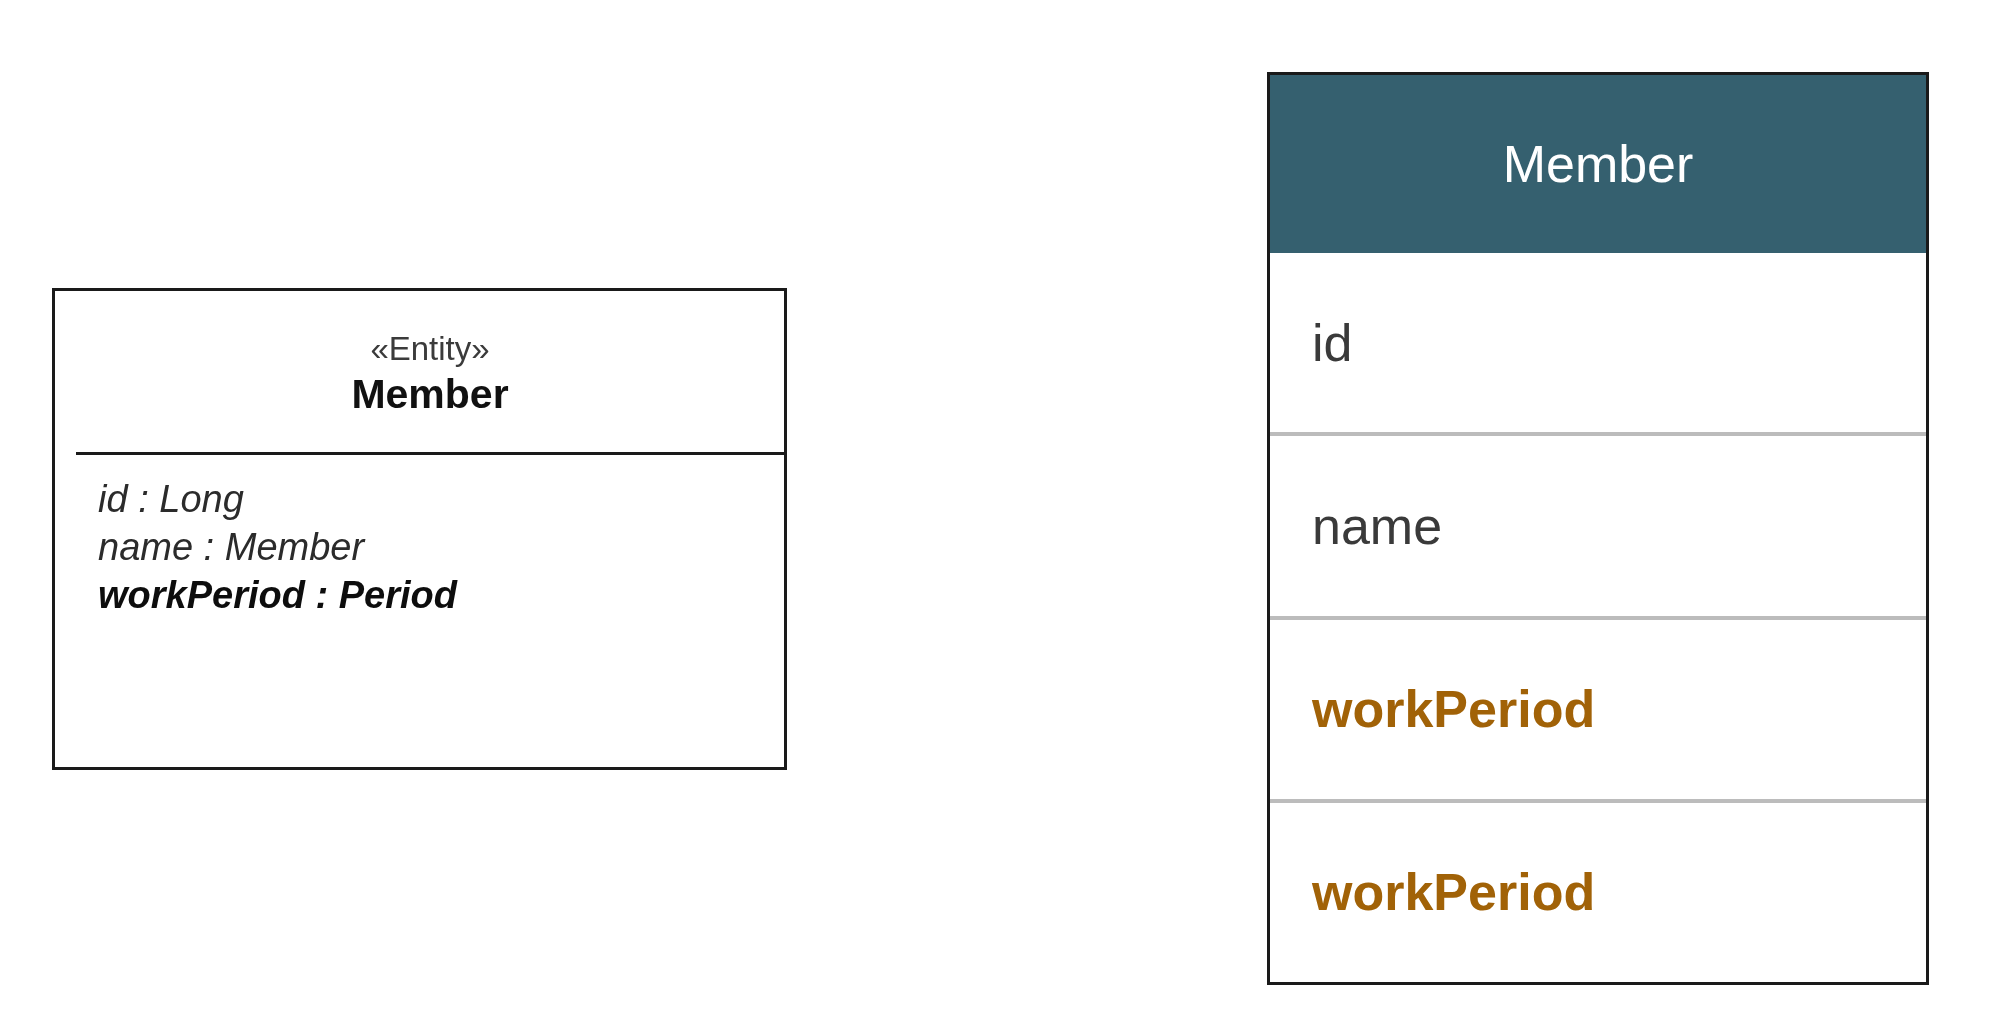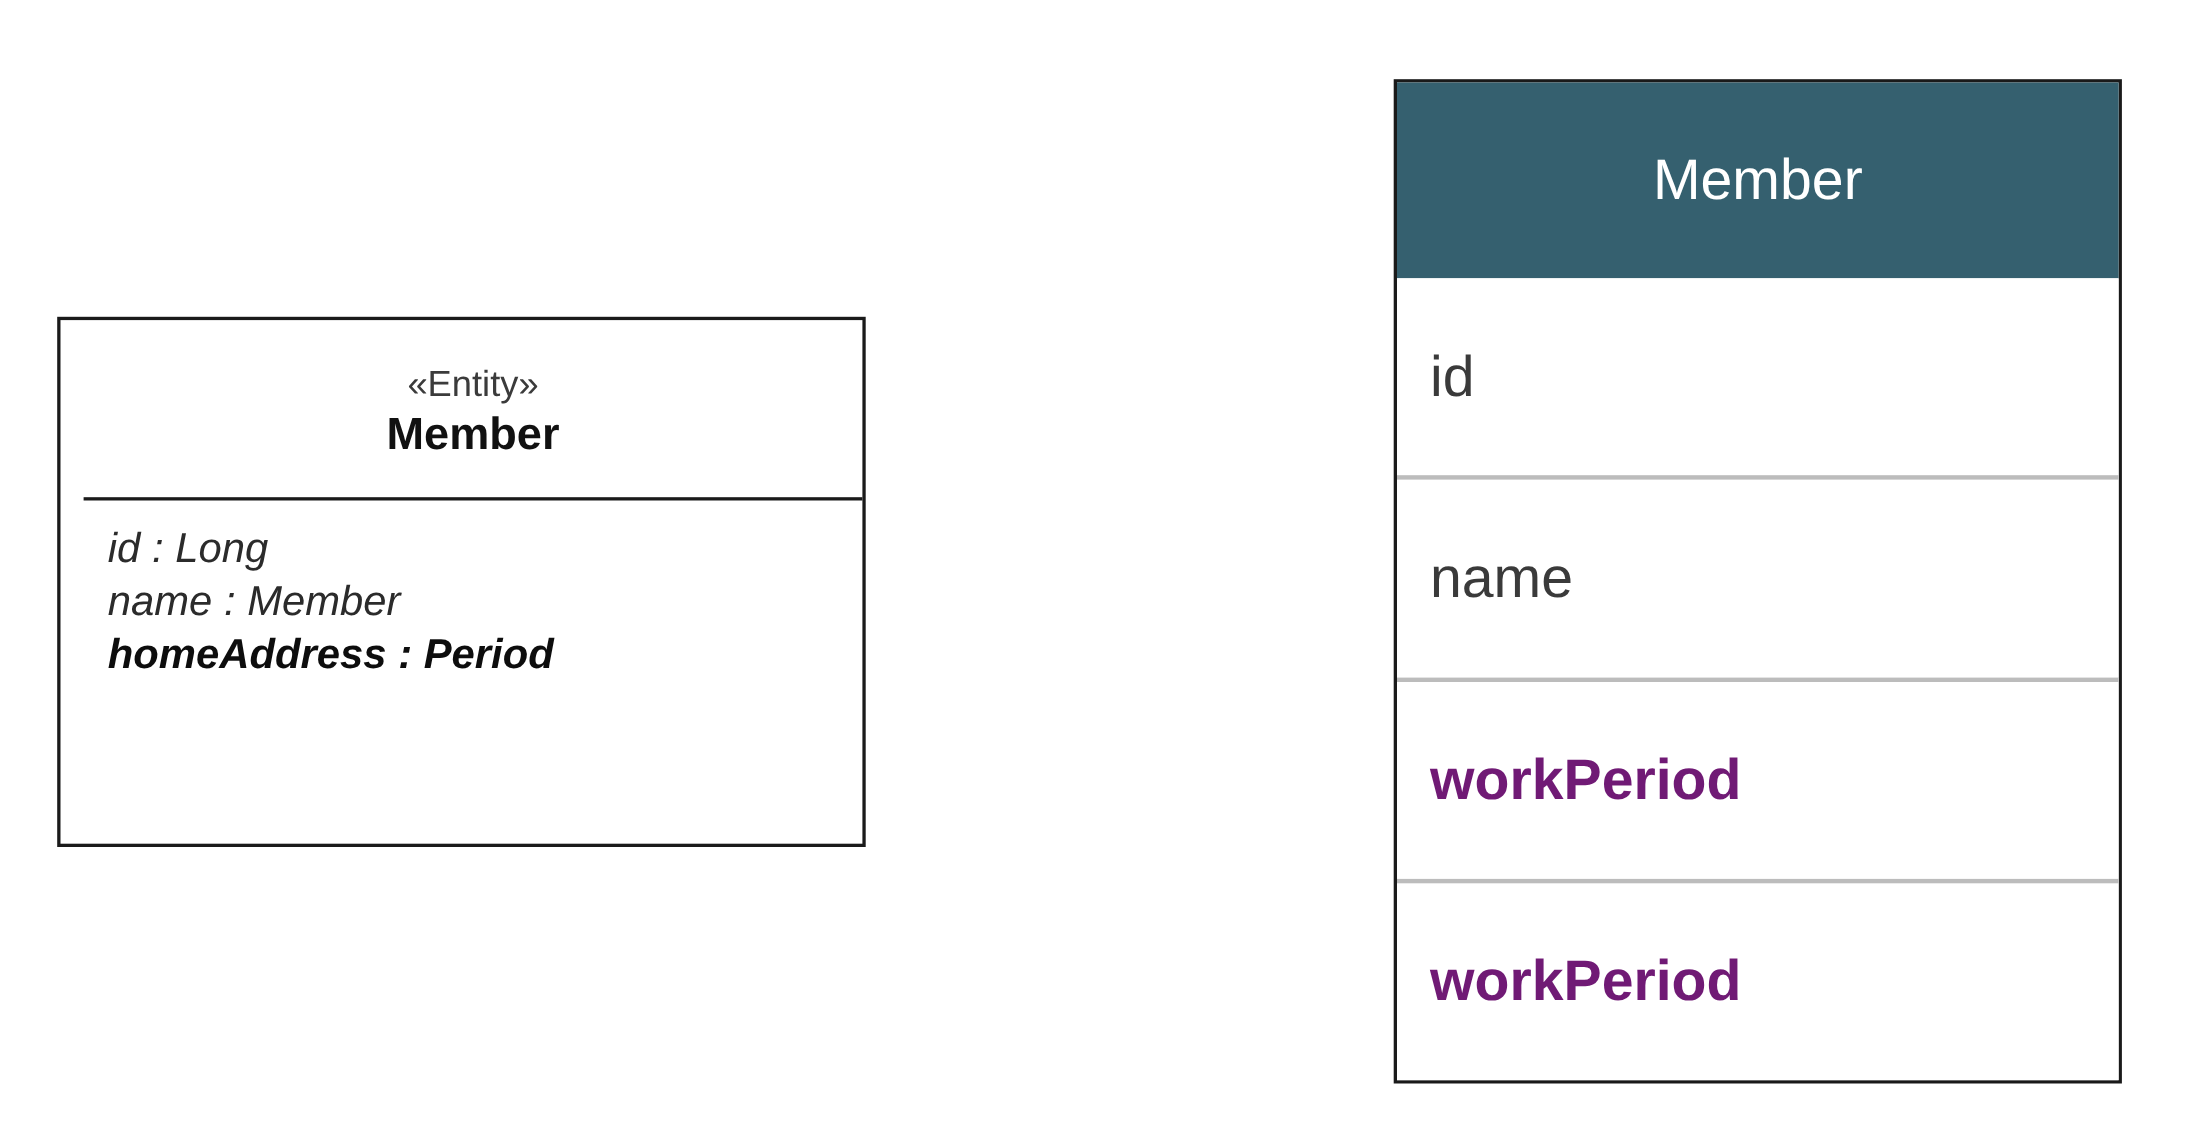--- a/index.html
+++ b/index.html
@@ -93,53 +93,53 @@
   }
   #member-table-body {
     height: calc(100% - 178px);
     display: flex;
     flex-direction: column;
   }
   .table-row {
     flex: 1 1 0;
     display: flex;
     align-items: center;
-    padding-left: 30px;
+    padding-left: 42px;
     box-sizing: border-box;
     border-top: 4px solid #bcbcbc;
     background: #ffffff;
   }
   .table-row:first-child {
     border-top: none;
   }
   .table-cell-label {
     font-size: 52px;
     color: #3a3a3a;
     line-height: 1;
     white-space: nowrap;
   }
   .table-cell-label.is-bold {
     font-weight: bold;
-    color: #701a75;
+    color: #a16207;
   }
 </style>
 </head>
 <body>
 
 <div id="uml-class-box">
 
   <div id="uml-header-compartment">
     <div id="uml-stereotype">«Entity»</div>
     <div id="uml-class-name">Member</div>
   </div>
 
   <div id="uml-attributes-compartment">
     <div class="uml-attr-line">id : Long</div>
     <div class="uml-attr-line">name : Member</div>
-    <div class="uml-attr-line is-bold">homeAddress : Period</div>
+    <div class="uml-attr-line is-bold">workPeriod : Period</div>
   </div>
 
 </div>
 
 <div id="member-table">
 
   <div id="member-table-header">
     <span id="member-table-header-title">Member</span>
   </div>
 

